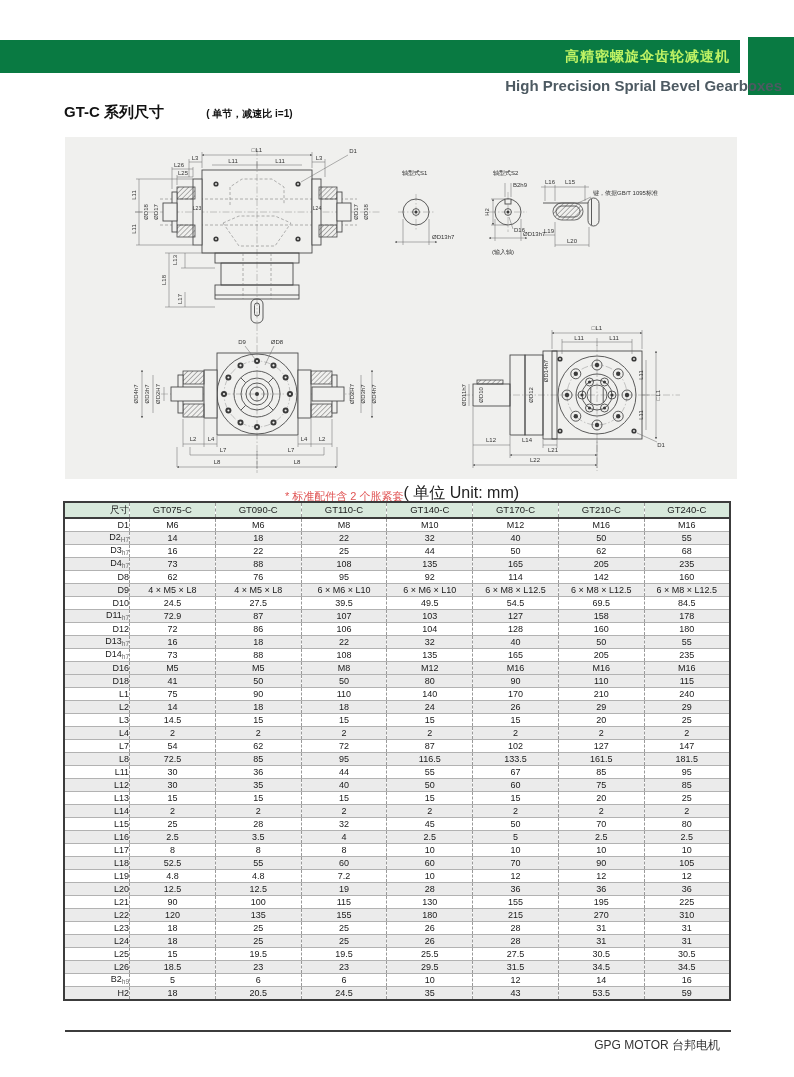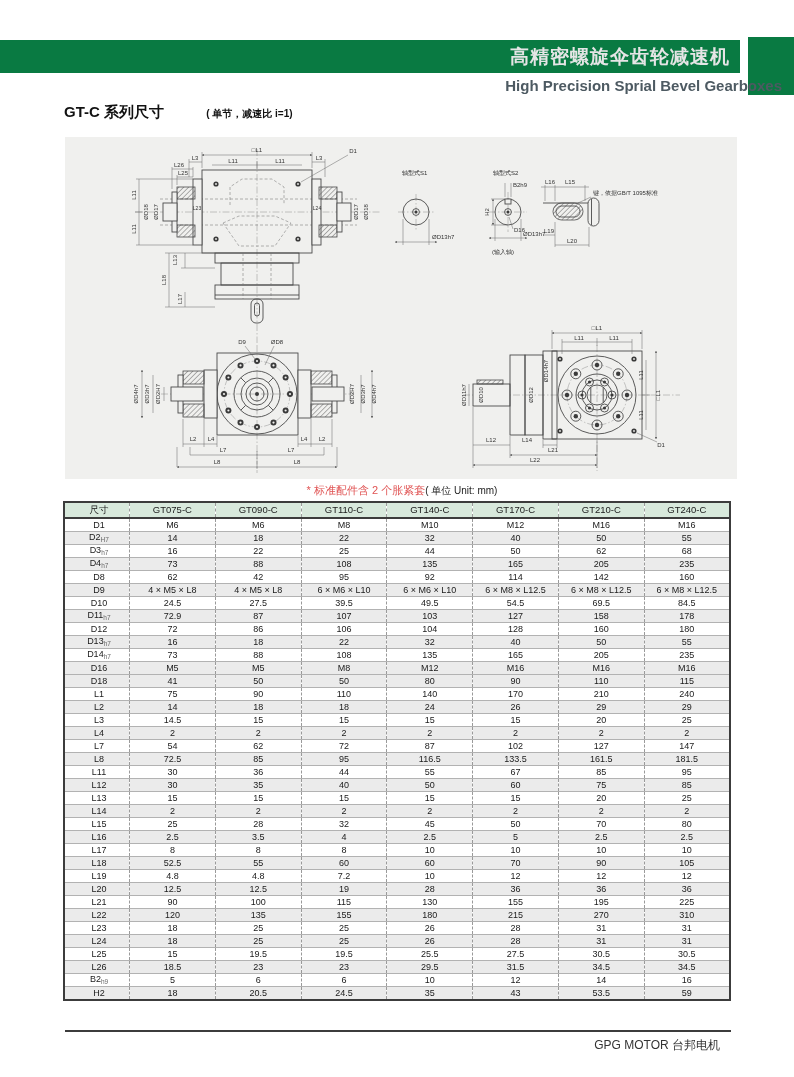--- a/index.html
+++ b/index.html
@@ -11,21 +11,21 @@
   }
   html,body{margin:0;padding:0;}
   body{
     width:794px;height:1077px;position:relative;background:#fff;
     font-family:"Liberation Sans", sans-serif;overflow:hidden;
   }
   .green-bar{
     position:absolute;left:0;top:40px;width:740px;height:33px;background:var(--green);
     display:flex;align-items:center;justify-content:flex-end;box-sizing:border-box;padding-right:10px;
   }
-  .green-bar .cn-title{color:#e5e5e5;font-size:19px;font-weight:bold;letter-spacing:1px;white-space:nowrap;}
+  .green-bar .cn-title{color:#bef264;font-size:14px;font-weight:bold;letter-spacing:1px;white-space:nowrap;}
   .green-block{position:absolute;left:748px;top:37px;width:46px;height:58px;background:var(--green);}
   .subtitle{
     position:absolute;left:0;top:77px;width:738px;text-align:right;
     color:var(--sub-gray);font-weight:bold;font-size:15px;padding-left:44px;
   }
   .section-title{position:absolute;left:64px;top:103px;font-weight:bold;color:#111;font-size:15px;white-space:nowrap;}
   .section-title .small{font-size:10px;margin-left:38px;}
   .panel{position:absolute;left:65px;top:137px;width:672px;height:342px;background:#f0f0ee;}
 
   
@@ -36,34 +36,34 @@
   .hid{fill:none;stroke:#777;stroke-width:0.55;stroke-dasharray:3 2;}
   .dim{fill:none;stroke:#666;stroke-width:0.5;}
   .hole{fill:#3a3a3a;}
   .bgdot{fill:#f0f0ee;}
   .hatch{fill:url(#hatch);stroke:#4a4a4a;stroke-width:0.8;}
   .panel text{font-family:"Liberation Sans",sans-serif;font-size:6px;fill:#333;}
   .panel text.t5{font-size:5px;}
 
   .note-row{position:absolute;left:68px;top:483px;width:668px;display:flex;justify-content:center;align-items:flex-end;}
   .red-note{color:var(--red);font-size:11px;}
-  .unit-note{color:#222;font-size:10px;}
+  .unit-note{color:#222;font-size:16px;}
 
   table.dim-table{
     position:absolute;left:63px;top:501px;width:668px;border-collapse:collapse;table-layout:fixed;
     border:2px solid var(--line);
   }
   .dim-table th,.dim-table td{
     font-size:9px;line-height:1;color:#1a1a1a;font-weight:normal;
     padding:0;height:12px;text-align:center;overflow:hidden;white-space:nowrap;
   }
   .dim-table thead th{
     background:var(--hdr-bg);height:14px;border-bottom:2px solid var(--line);font-size:9.5px;
   }
-  .dim-table thead th:first-child,.dim-table tbody th{text-align:center;padding-left:4px;}
+  .dim-table thead th:first-child,.dim-table tbody th{text-align:right;padding-left:4px;}
   .dim-table thead th:first-child{width:60px;}
   .dim-table th+th,.dim-table th+td,.dim-table td+td{border-left:1px dashed #9a9a9a;}
   .dim-table tbody tr+tr th,.dim-table tbody tr+tr td{border-top:1px solid #b2b2b2;}
   .dim-table tbody tr.alt{background:#ebebeb;}
   .dim-table sub{font-size:6.5px;color:#666;vertical-align:-2px;}
 
   .footer-line{position:absolute;left:65px;top:1030px;width:666px;border-top:2px solid var(--line);}
   .footer-text{position:absolute;left:65px;top:1037px;width:655px;text-align:right;font-size:12px;color:#333;}
 </style>
 </head>
@@ -473,21 +473,21 @@
         <td>88</td>
         <td>108</td>
         <td>135</td>
         <td>165</td>
         <td>205</td>
         <td>235</td>
       </tr>
       <tr>
         <th>D8</th>
         <td>62</td>
-        <td>42</td>
+        <td>76</td>
         <td>95</td>
         <td>92</td>
         <td>114</td>
         <td>142</td>
         <td>160</td>
       </tr>
       <tr class="alt">
         <th>D9</th>
         <td>4 × M5 × L8</td>
         <td>4 × M5 × L8</td>

